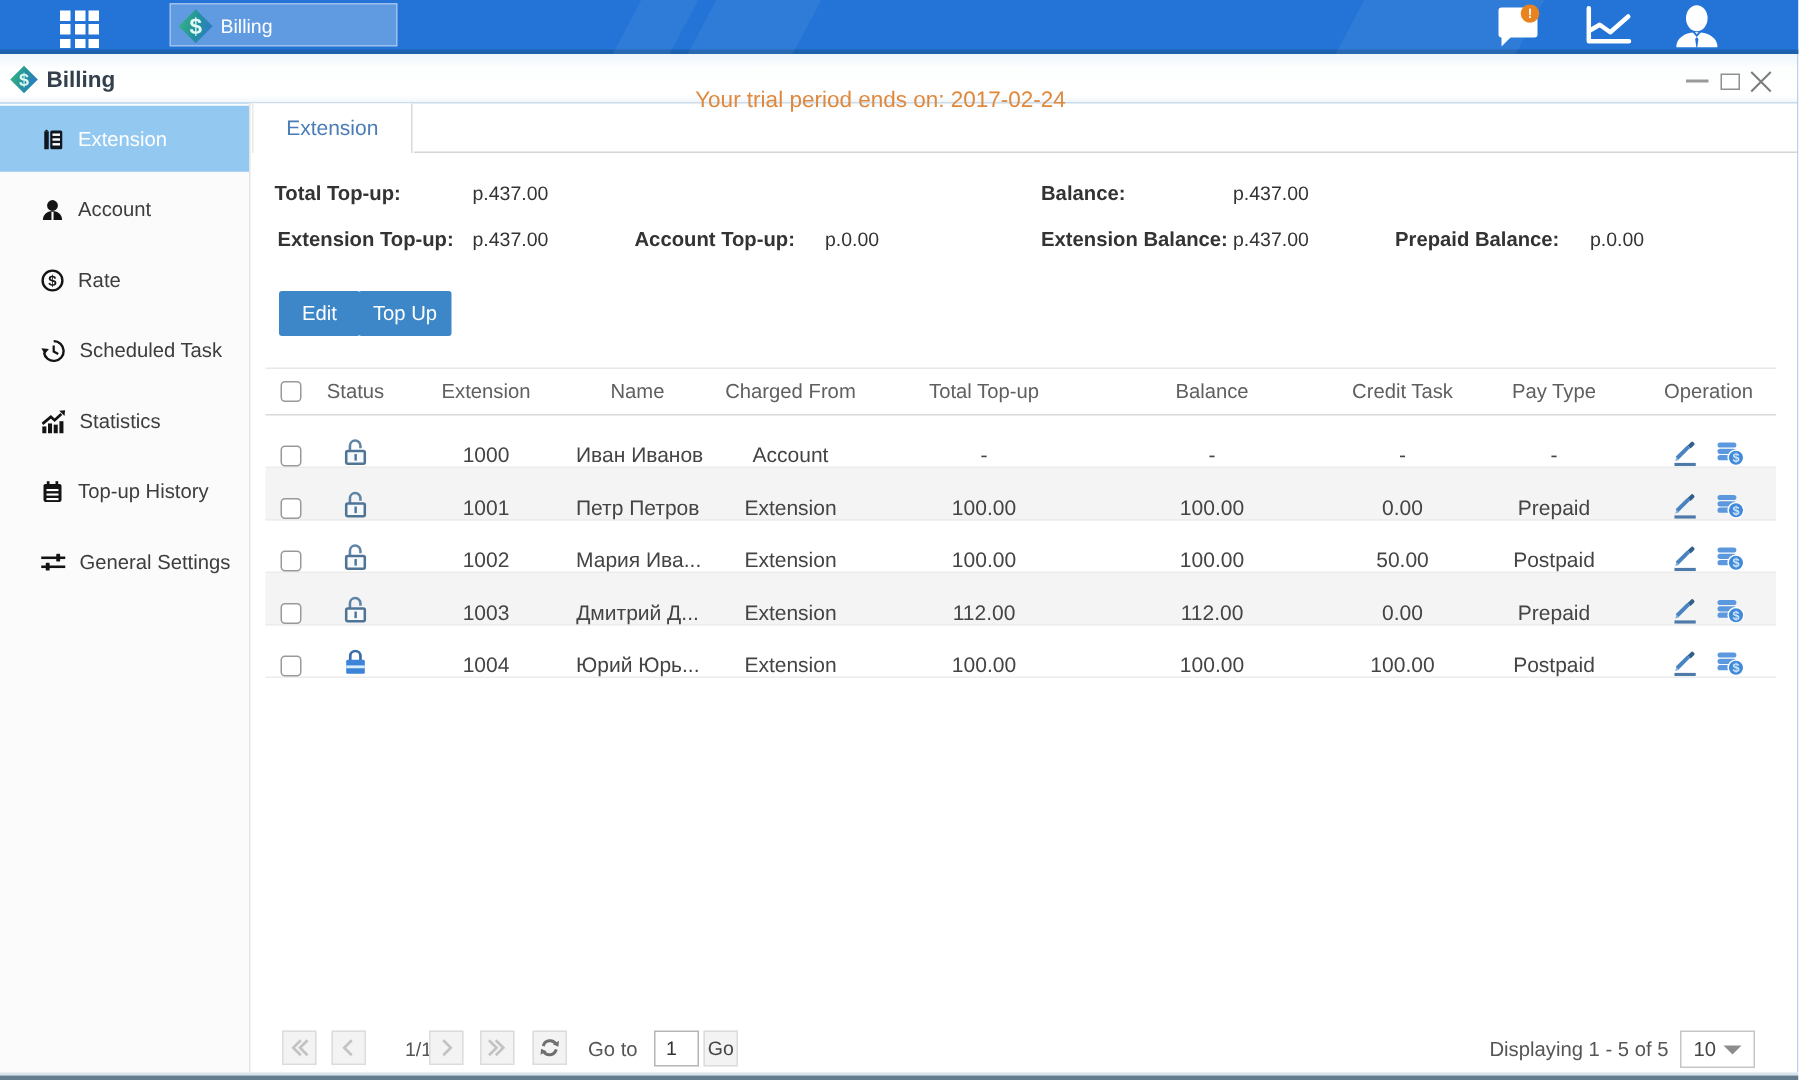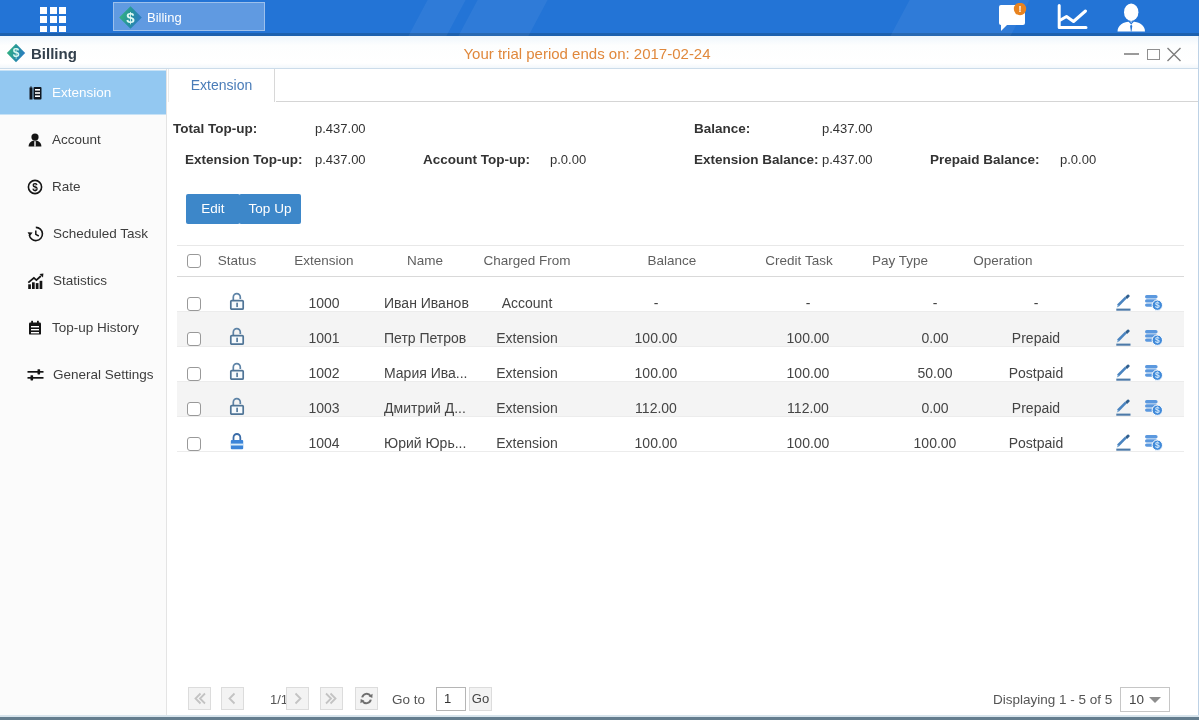--- a/index.html
+++ b/index.html
@@ -12,21 +12,21 @@
 #topbar .streak{position:absolute;top:-4px;height:44px;transform:skewX(-28deg);background:rgba(255,255,255,.055)}
 #grid{position:absolute;left:40px;top:7px;width:27px;height:26px;display:grid;grid-template-columns:repeat(3,7px);grid-template-rows:repeat(3,6.5px);gap:2.8px 2.5px}
 #grid div{background:#fff}
 #taskbtn{position:absolute;left:113px;top:2px;width:152px;height:29px;background:rgba(255,255,255,.28);border:1px solid rgba(255,255,255,.38)}
 #taskbtn svg{position:absolute;left:4px;top:2px}
 #taskbtn span{position:absolute;left:33px;top:7px;color:#fff;font-size:13px}
 
 #titlebar{position:absolute;left:0;top:36px;width:1199px;height:33px;background:linear-gradient(180deg,#eef6fc 0%,#fdfefe 30%,#ffffff 85%,#f2f7fb 100%);border-bottom:1px solid #ccdcea}
 #titlebar .ticon{position:absolute;left:6px;top:7px}
 #titlebar .tname{position:absolute;left:31px;top:9px;font-size:15px;font-weight:bold;color:#33404c}
-#trial{position:absolute;left:0;right:25px;top:9px;text-align:center;font-size:15px;color:#e0883c}
+#trial{position:absolute;left:0;right:25px;top:22px;text-align:center;font-size:15px;color:#e0883c}
 #winmin{position:absolute;left:1124px;top:17px;width:15px;height:2px;background:#9a9a9a}
 #winmax{position:absolute;left:1147px;top:13px;width:13px;height:11px;border:1.5px solid #8f8f8f}
 #winclose{position:absolute;left:1166px;top:11px;width:16px;height:15px}
 
 #sidebar{position:absolute;left:0;top:69px;width:167px;height:646px;background:#fbfbfb;border-right:1px solid #e4e4e4}
 .sitem{height:47px;display:flex;align-items:center;padding-left:27px;font-size:13.5px;color:#3d3d3d}
 .sitem svg{flex:none;margin-right:9px}
 .sitem.sel{background:#93c8f1;color:#fff;box-shadow:inset 0 1.5px 0 #fbfbfb,inset 0 -1.5px 0 #fbfbfb}
 
 #tab{position:absolute;left:168px;top:69px;width:107px;height:33px;background:#fff;border-left:1px solid #eaeaea;border-right:1px solid #d8d8d8;text-align:center;line-height:32px;font-size:14px;color:#4a7cb8}
@@ -174,21 +174,21 @@
         <rect x="0.5" y="4" width="16" height="1.7" fill="#141414"></rect>
         <rect x="0.5" y="10" width="16" height="1.7" fill="#141414"></rect>
         <rect x="10.5" y="2.2" width="2.6" height="5.2" rx="0.6" fill="#141414"></rect>
         <rect x="3.5" y="8.2" width="2.6" height="5.2" rx="0.6" fill="#141414"></rect>
       </svg>General Settings</div>
 </div>
 
 <div id="tab">Extension</div>
 <div id="tabrest"></div>
 
-<span class="lbl" style="left:173px;top:121px">Total Top-up:</span>
+<span class="lbl" style="left:183px;top:121px">Total Top-up:</span>
 <span class="val" style="left:315px;top:121px">p.437.00</span>
 <span class="lbl" style="left:694px;top:121px">Balance:</span>
 <span class="val" style="left:822px;top:121px">p.437.00</span>
 <span class="lbl" style="left:185px;top:152px">Extension Top-up:</span>
 <span class="val" style="left:315px;top:152px">p.437.00</span>
 <span class="lbl" style="left:423px;top:152px">Account Top-up:</span>
 <span class="val" style="left:550px;top:152px">p.0.00</span>
 <span class="lbl" style="left:694px;top:152px">Extension Balance:</span>
 <span class="val" style="left:822px;top:152px">p.437.00</span>
 <span class="lbl" style="left:930px;top:152px">Prepaid Balance:</span>
@@ -197,20 +197,21 @@
 <div class="btn" style="left:239px;width:62px">Top Up</div>
 
 <div id="thead">
   <div class="hc c1">
       <div class="cbx"></div>
     </div>
   <div class="hc c2">Status</div>
   <div class="hc c3">Extension</div>
   <div class="hc c4">Name</div>
   <div class="hc c5">Charged From</div>
+  <div class="hc c6">Total Top-up</div>
   <div class="hc c7">Balance</div>
   <div class="hc c8">Credit Task</div>
   <div class="hc c9">Pay Type</div>
   <div class="hc c10">Operation</div>
 </div>
 
 <div class="row" style="top:277px">
   <div class="cell c1">
       <div class="cbx"></div>
     </div>

